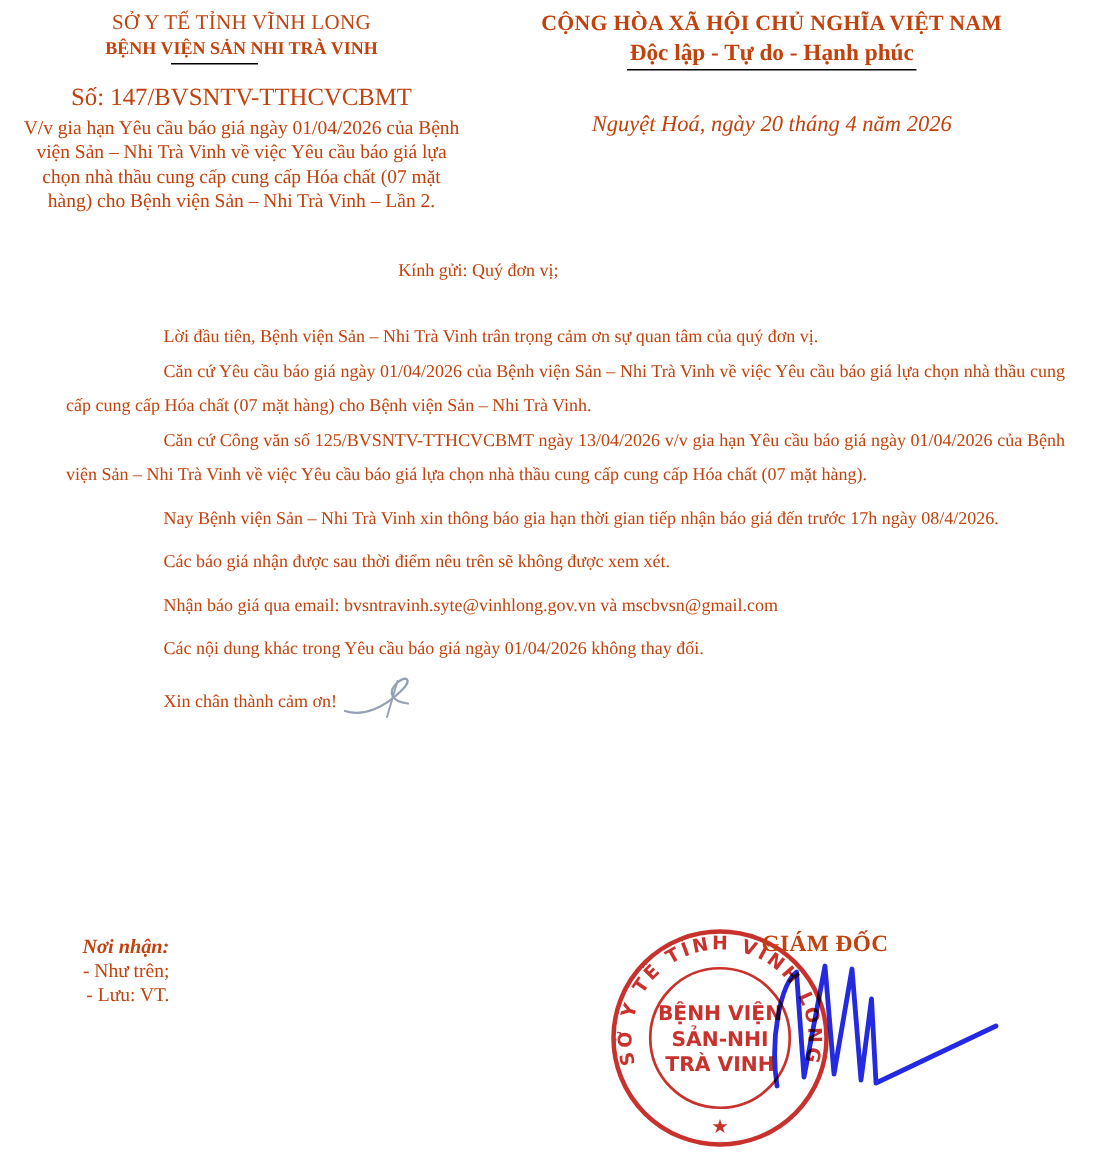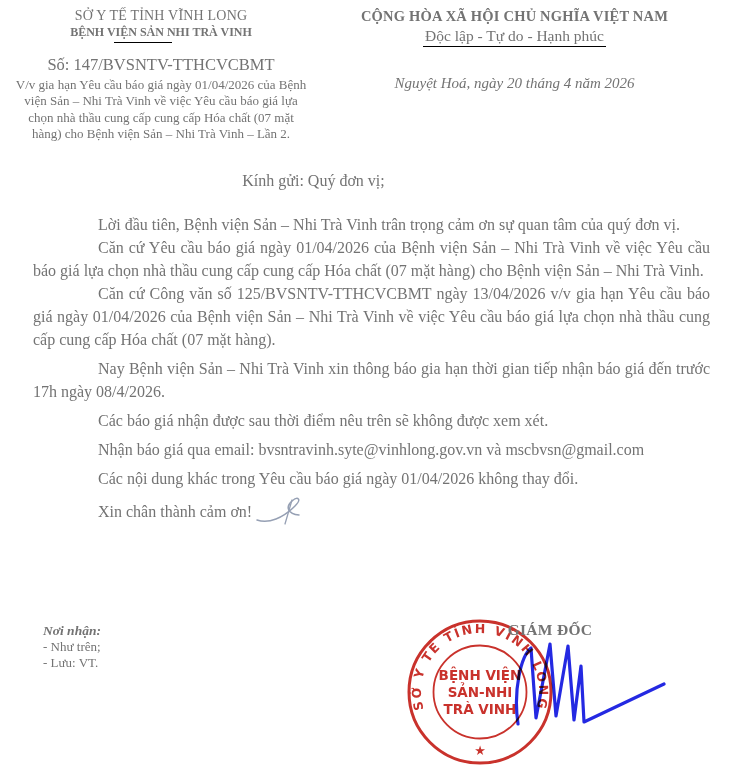--- a/index.html
+++ b/index.html
@@ -1,40 +1,40 @@
 <!DOCTYPE html>
 <html><head>
 <meta charset="utf-8">
 <style>
   html,body { margin:0; padding:0; background:#ffffff; }
   .page {
     position:relative; width:731px; height:769px; background:#ffffff;
-    font-family:"Liberation Serif", serif; color:#737373; overflow:hidden;
+    font-family:"Liberation Serif", serif; color:#c2410c; overflow:hidden;
   }
   
   .header { display:flex; padding-top:8px; }
   .h-left { width:322px; text-align:center; flex:none; }
   .dept-name { font-size:14px; letter-spacing:0.2px; }
   .org-name { font-size:12px; font-weight:bold; margin-top:1px; }
   .org-underline { width:58px; height:0; border-top:1.6px solid #000; margin:2px 0 0 114px; }
   .doc-number { font-size:16.5px; margin-top:12px; }
   .subject { font-size:13px; line-height:1.26; width:292px; margin:2px auto 0; }
   .h-right { flex:1; text-align:center; padding-right:24px; }
   .motto1 { font-size:14.5px; font-weight:bold; letter-spacing:0.2px; }
-  .motto2 { display:inline-block; font-size:15.5px; font-weight:normal; border-bottom:1.6px solid #000; padding:0 2px 1px; margin-top:2px; }
+  .motto2 { display:inline-block; font-size:15.5px; font-weight:bold; border-bottom:1.6px solid #000; padding:0 2px 1px; margin-top:2px; }
   .date-line { font-style:italic; font-size:15px; margin-top:28px; }
   
-  .letter-body { margin:26px 21px 0 33px; font-size:16px; line-height:23px; }
+  .letter-body { margin:26px 21px 0 44px; font-size:12px; line-height:23px; }
   .salutation { text-align:center; transform:translateX(-58px); margin:0 0 21px 0; }
   .letter-body p { margin:0; text-indent:65px; text-align:justify; }
   .letter-body p.gap { margin-top:6px; }
   .paraph-svg { display:inline-block; vertical-align:-9px; margin-left:3px; }
   
   .footer { position:absolute; left:0; top:612px; width:731px; height:157px; }
-  .recipients { position:absolute; left:43px; top:11px; font-size:13px; line-height:1.2; text-align:left; }
+  .recipients { position:absolute; left:55px; top:11px; font-size:13px; line-height:1.2; text-align:right; }
   .recipients-label { font-weight:bold; font-style:italic; font-size:13.5px; }
   .signer-title { position:absolute; left:470px; top:9px; width:160px; text-align:center; font-weight:bold; font-size:15.5px; letter-spacing:0.3px; z-index:3; }
   .stamp-wrap { position:absolute; left:404px; top:4px; width:152px; height:152px; mix-blend-mode:multiply; z-index:2; }
   .sig-wrap { position:absolute; left:508px; top:16px; width:160px; height:112px; mix-blend-mode:multiply; z-index:4; }
   .signer-name { position:absolute; left:468px; top:120px; width:170px; text-align:center; font-weight:bold; font-size:16.5px; z-index:5;margin-top:38px; }
   .stamp-ring-text { font-family:"DejaVu Sans", sans-serif; font-weight:bold; font-size:12.5px; letter-spacing:2px; }
   .stamp-center-text { font-family:"DejaVu Sans", sans-serif; font-weight:bold; font-size:13.5px; }
   .stamp-star { font-size:13px; }
 </style>
 </head>

